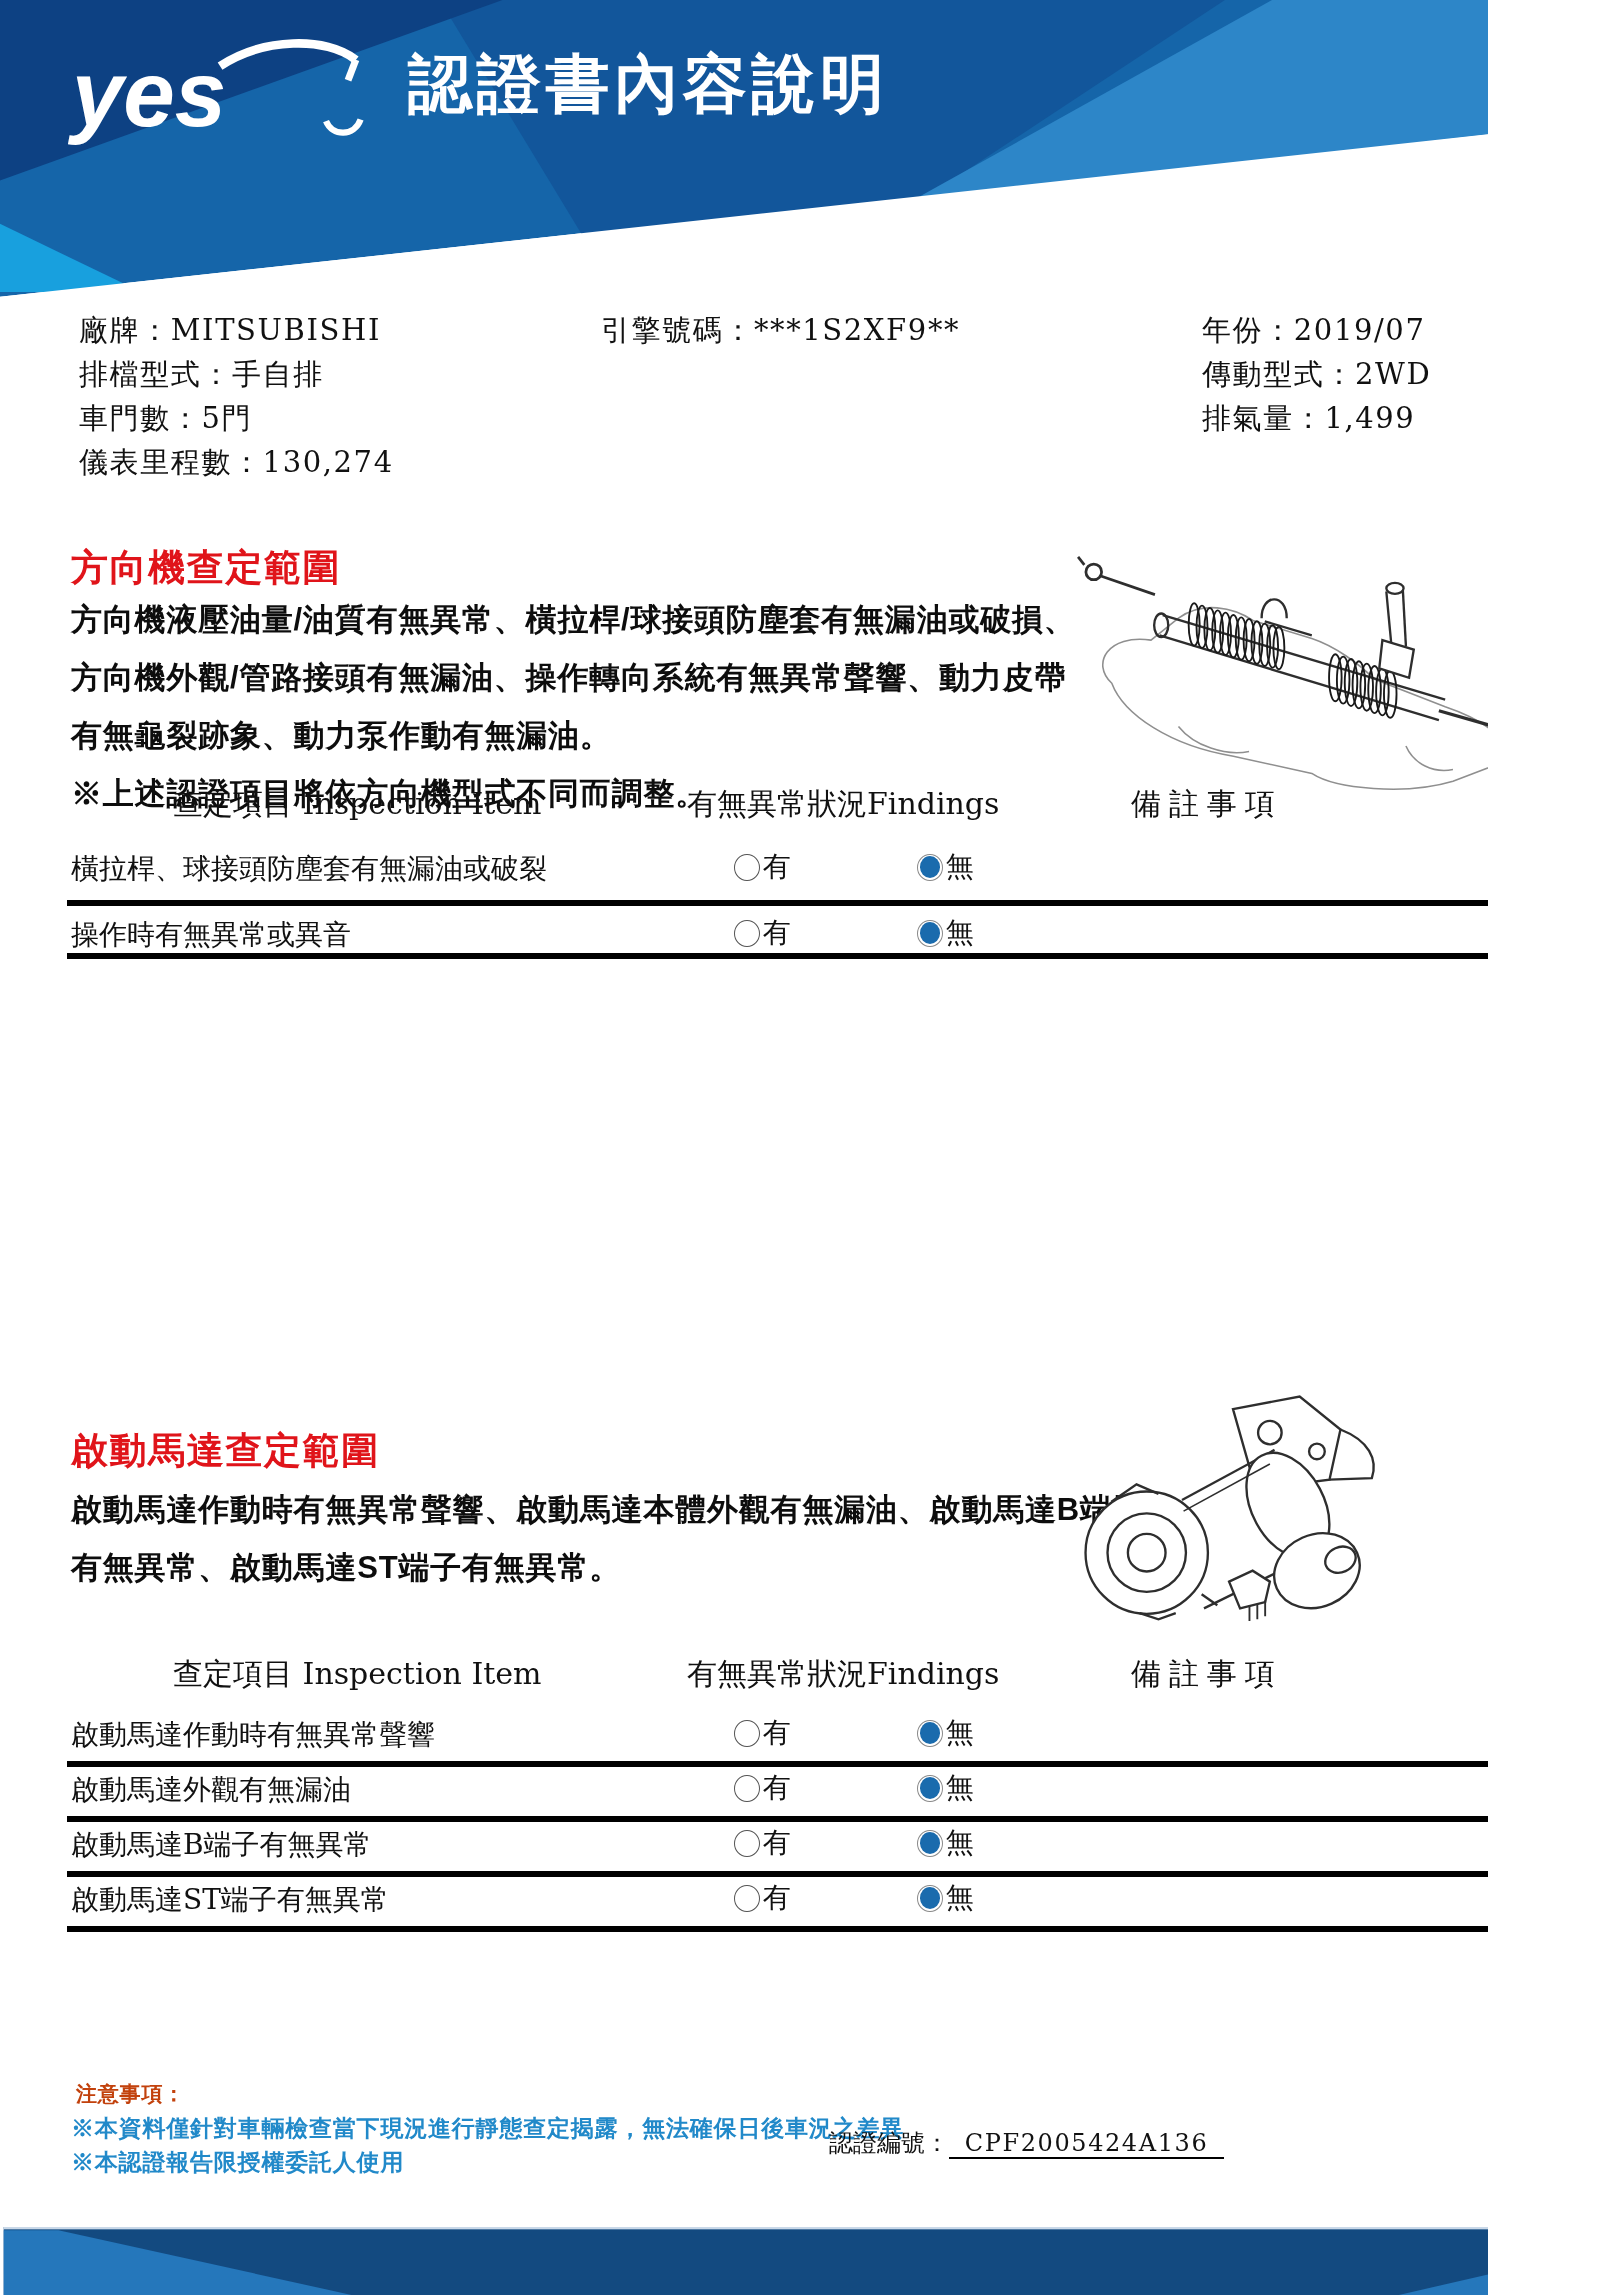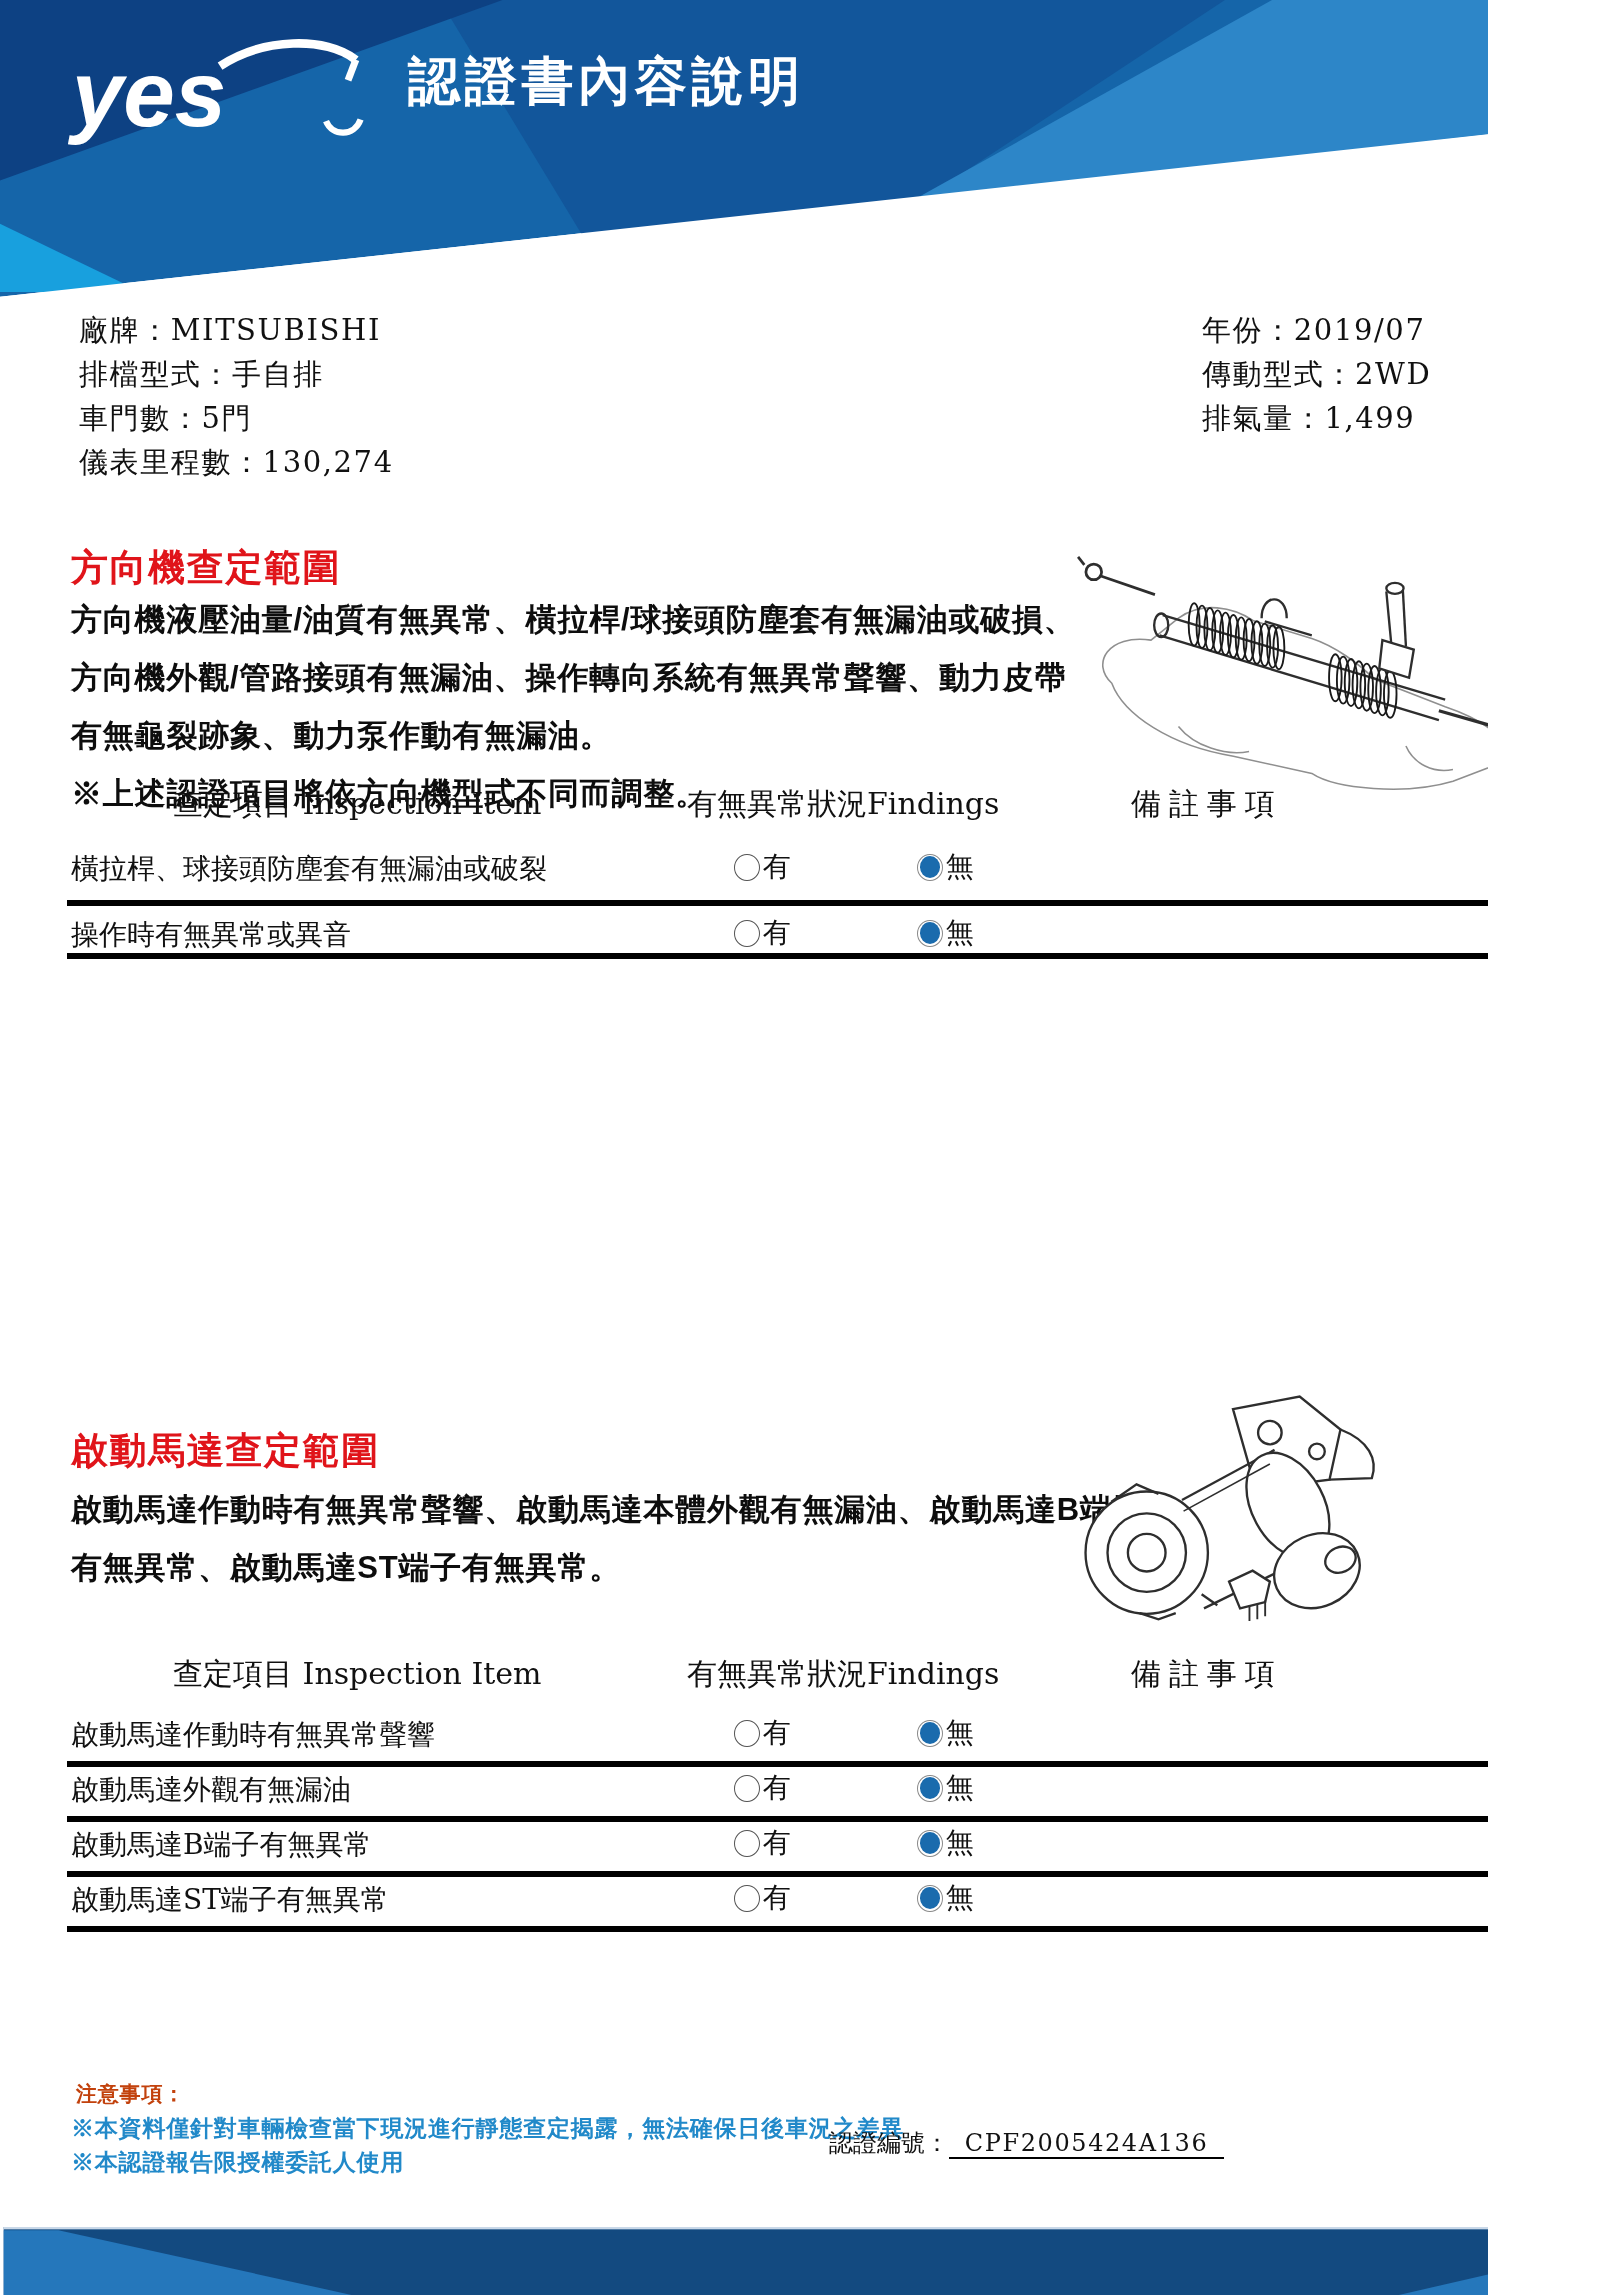--- a/index.html
+++ b/index.html
@@ -2,23 +2,23 @@
 <html style="font-size:12.6px"><head>
 <meta charset="utf-8">
 <style>
   html,body{margin:0;padding:0;background:#ffffff;}
   .page{position:relative;width:1488px;height:2295px;background:#fff;overflow:hidden;
         font-family:"DejaVu Serif", serif;color:#111;}
 
   
   .hdr-svg{position:absolute;left:0;top:0;}
   .logo-wrap{position:absolute;left:67px;top:33px;width:314px;height:118px;}
-  .hdr-title{position:absolute;left:408px;top:47px;color:#ffffff;
+  .hdr-title{position:absolute;left:408px;top:41px;color:#ffffff;
              font-family:"Liberation Sans", sans-serif;font-weight:bold;
-             font-size:52px;letter-spacing:4.7px;white-space:nowrap;}
+             font-size:64px;letter-spacing:4.7px;white-space:nowrap;}
 
   
   .info-col{position:absolute;top:308px;font-size:29px;line-height:44px;
             letter-spacing:1.6px;white-space:nowrap;}
   .info-col .line{height:44px;margin-left:8px;}
   #info-col1{left:71px;}
   #info-col2{left:593px;}
   #info-col3{left:1194px;}
 
   
@@ -87,20 +87,21 @@
 
   <div class="hdr-title">認證書內容說明</div>
 
   <div class="info-col" id="info-col1">
     <div class="line">廠牌：MITSUBISHI</div>
     <div class="line">排檔型式：手自排</div>
     <div class="line">車門數：5門</div>
     <div class="line">儀表里程數：130,274</div>
   </div>
   <div class="info-col" id="info-col2">
+    <div class="line">引擎號碼：***1S2XF9**</div>
   </div>
   <div class="info-col" id="info-col3">
     <div class="line">年份：2019/07</div>
     <div class="line">傳動型式：2WD</div>
     <div class="line">排氣量：1,499</div>
   </div>
 
   <div class="sec-heading" style="top:543px">方向機查定範圍</div>
 
   <div class="sec-desc" style="top:591px">

